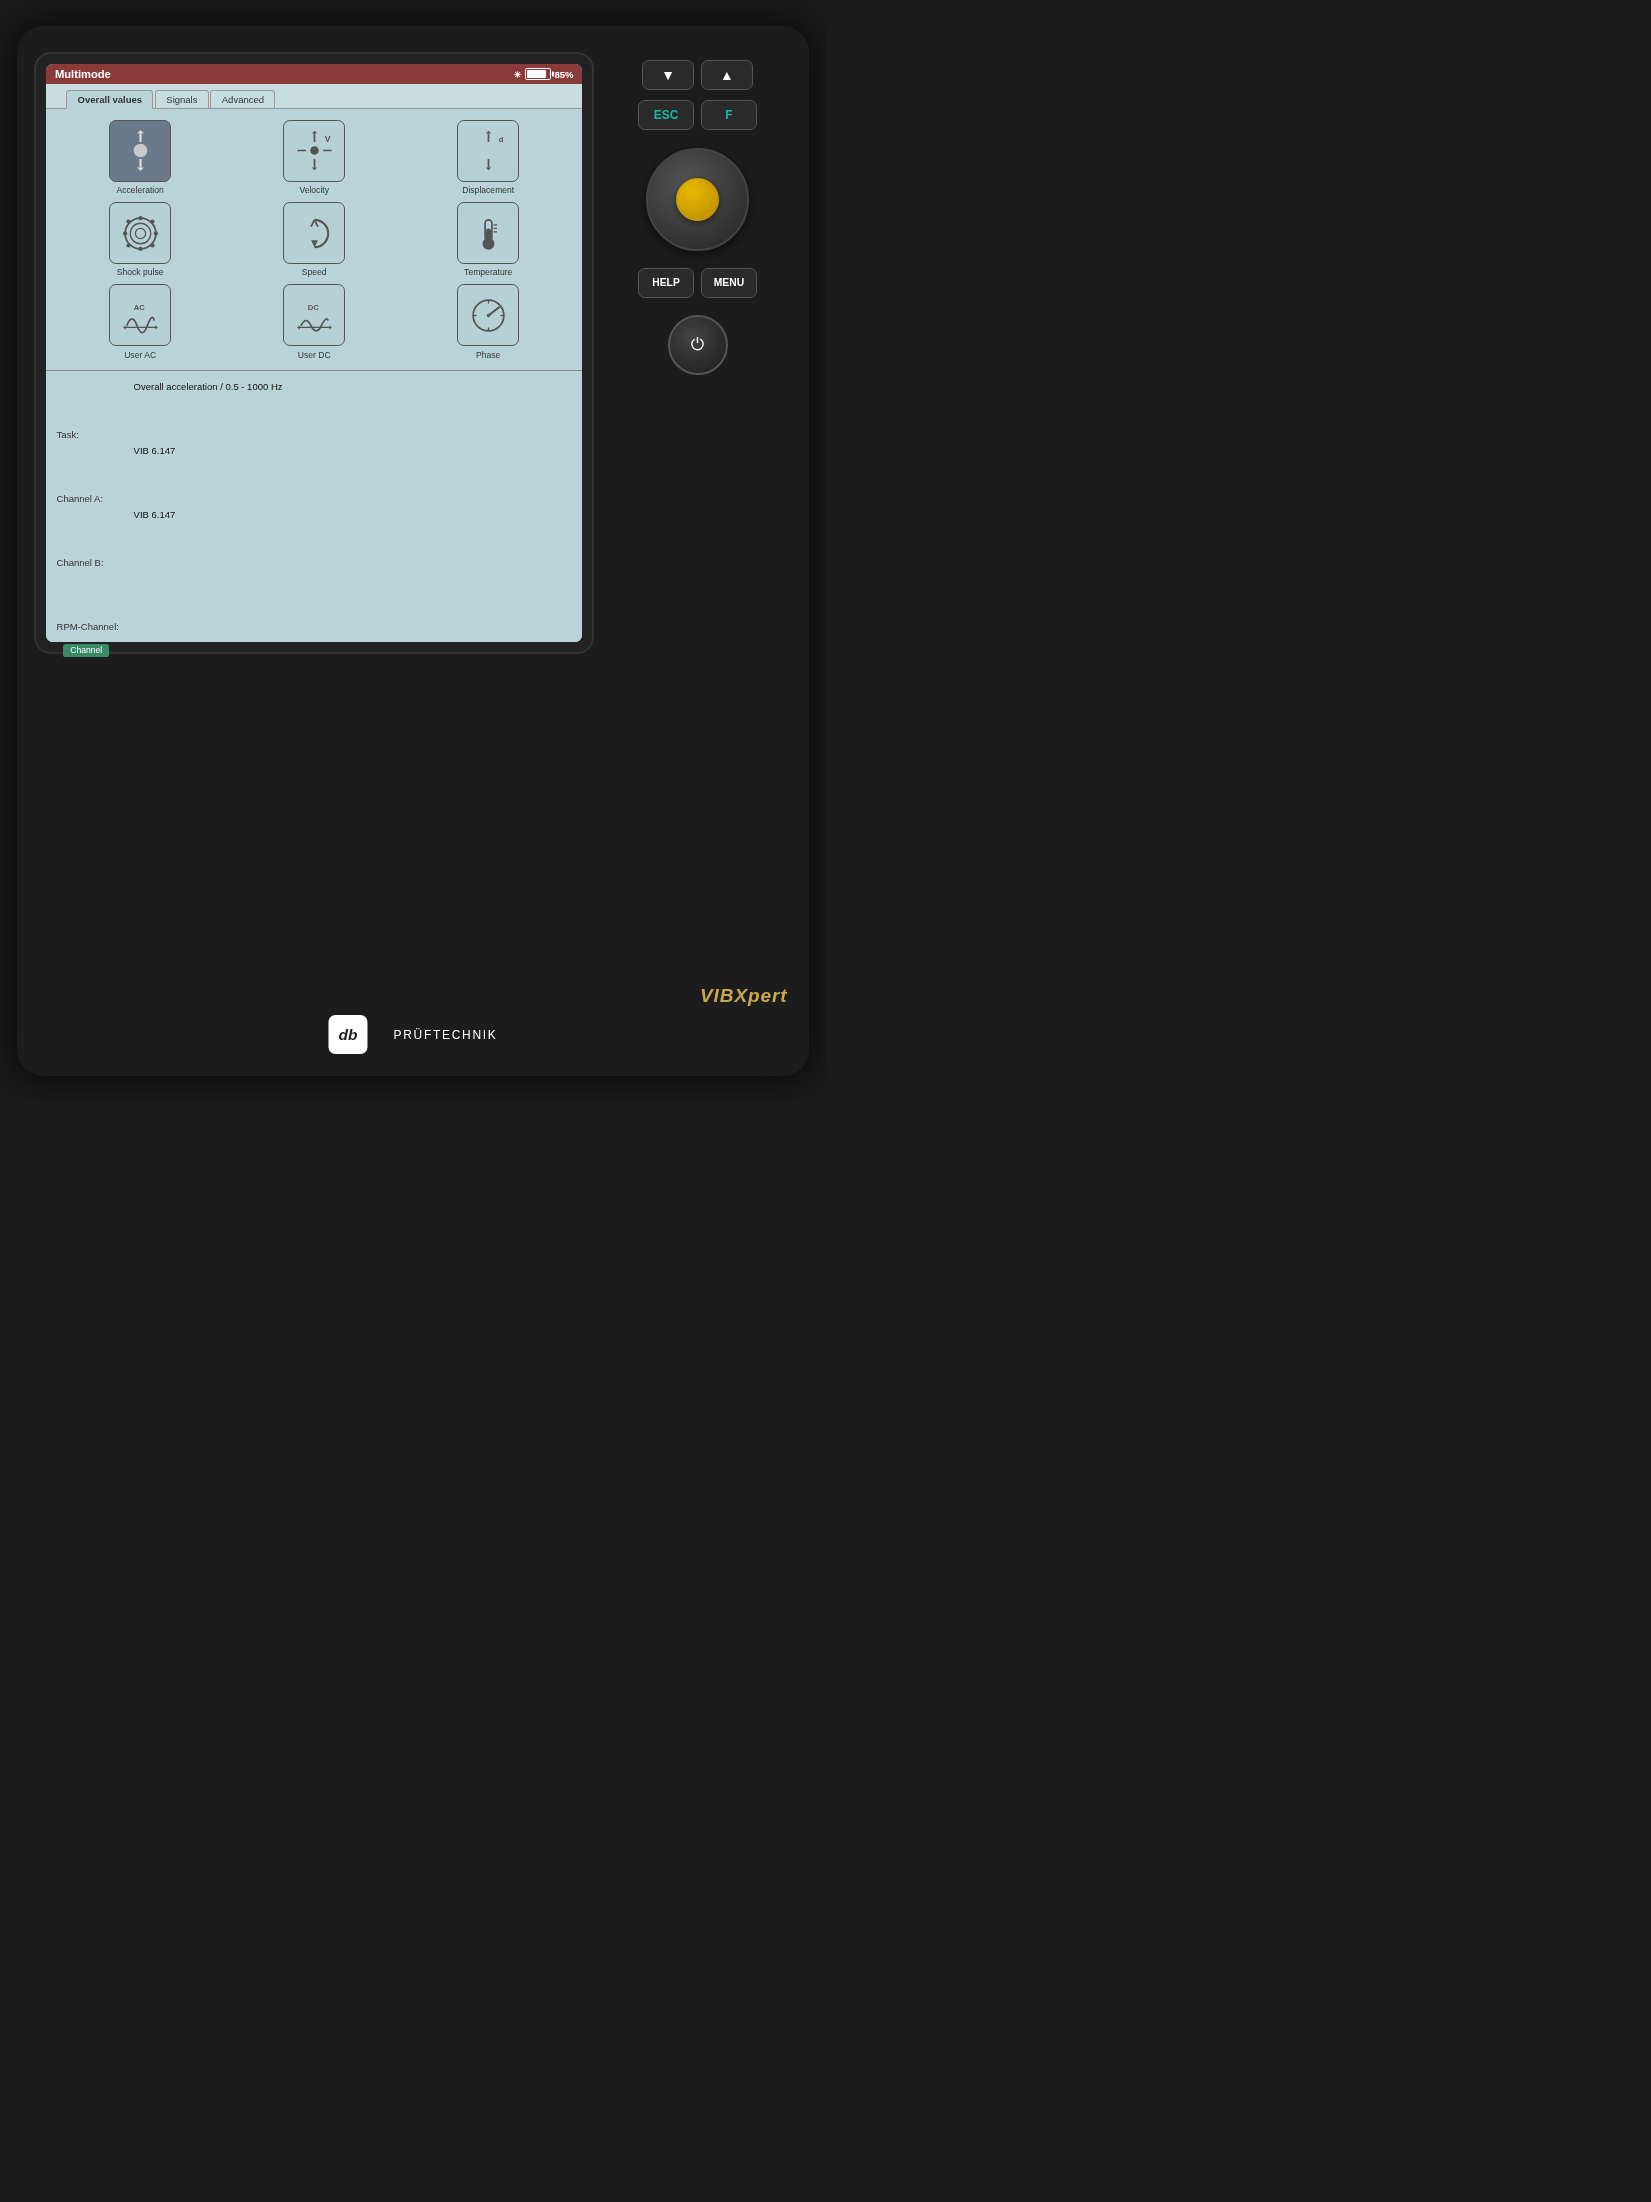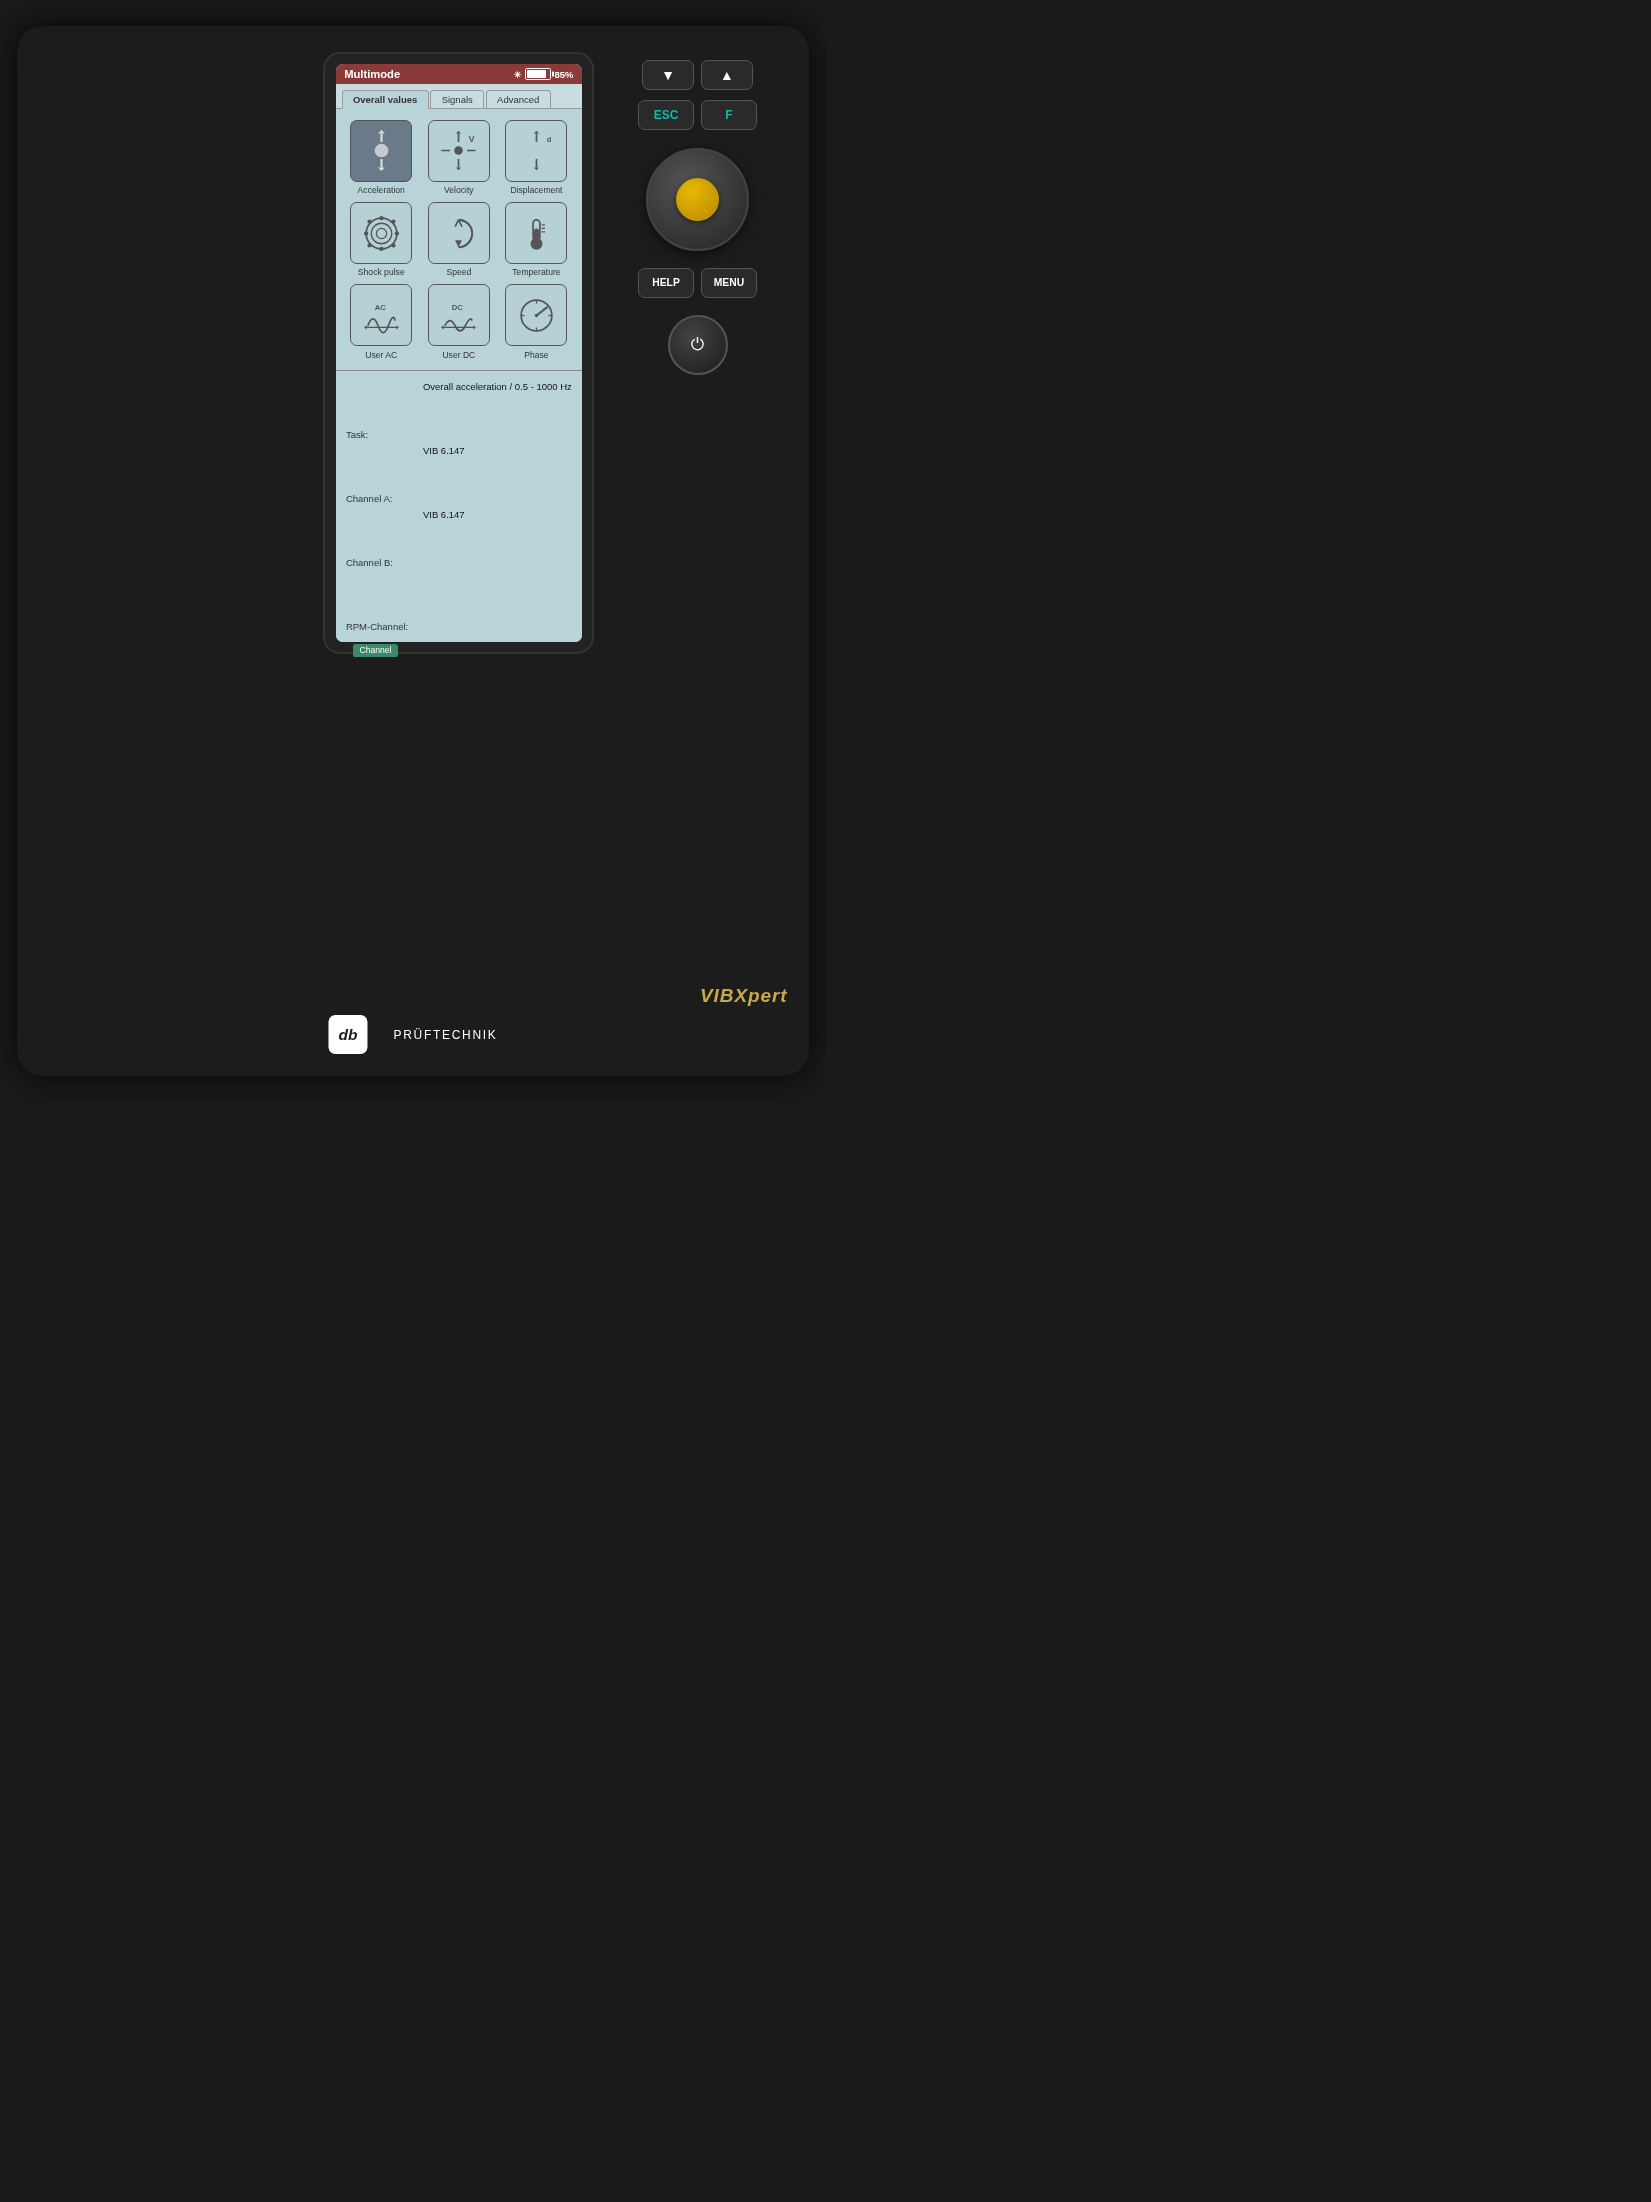--- a/index.html
+++ b/index.html
@@ -33,21 +33,20 @@
       flex-direction: row;
       width: 100%;
       gap: 8.6px;
     }
 
     
     .screen-section {
       flex: 1;
       display: flex;
       flex-direction: column;
-      align-items: flex-end;
     }
 
     .screen-bezel {
       background: #222;
       border-radius: 17px;
       padding: 10.3px;
       border: 2.6px solid #333;
     }
 
     .screen {
@@ -102,21 +101,21 @@
       background: white;
       height: 100%;
       width: 85%;
       border-radius: 0.9px;
     }
 
     .tabs-row {
       display: flex;
       background: #c8dde0;
       border-bottom: 0.9px solid #999;
-      padding: 0 6px;
+      padding: 0 20px;
       padding-top: 5.2px;
       gap: 1.7px;
     }
 
     .tab {
       padding: 3.4px 10.3px;
       font-size: 9.5px;
       background: #c8dde0;
       border: 0.9px solid #999;
       border-bottom: none;

